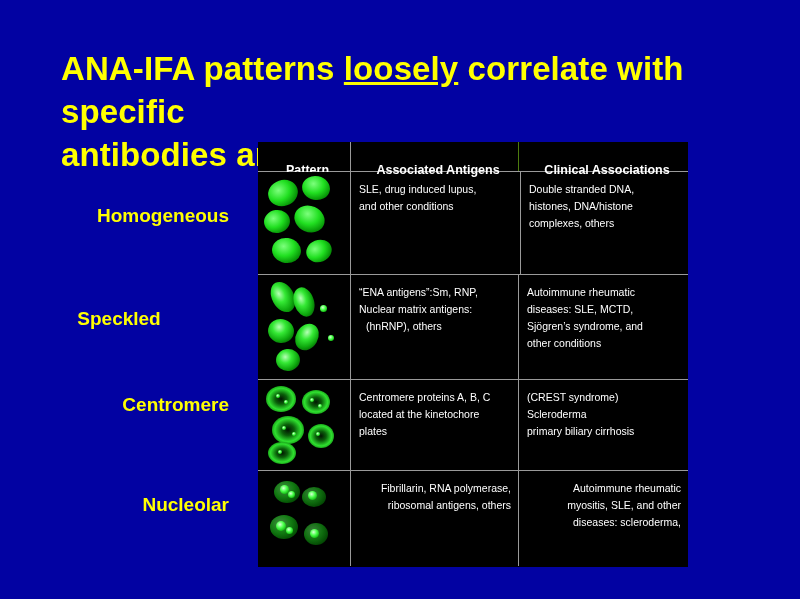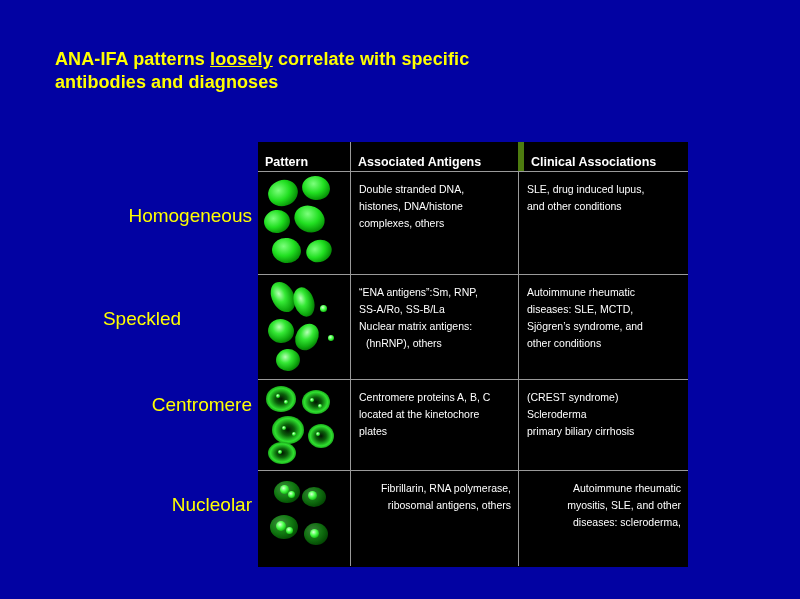--- a/index.html
+++ b/index.html
@@ -16,42 +16,42 @@
   }
   .slide {
     position: absolute;
     left: 0; top: 0;
     width: 800px;
     height: 599px;
     background: #0202a2;
   }
   .title {
     position: absolute;
-    left: 55px;
+    left: 61px;
     top: 48px;
     width: 690px;
     color: #ffff00;
-    font-size: 18px;
+    font-size: 33px;
     font-weight: bold;
     line-height: 1.30;
     letter-spacing: 0.1px;
   }
   .title .underline {
     text-decoration: underline;
   }
 
   
   .row-label {
     position: absolute;
     color: #ffff00;
     font-size: 19px;
-    font-weight: normal;
+    font-weight: bold;
     text-align: right;
     width: 220px;
-    left: 32px;
+    left: 9px;
   }
   .row-label.l0 { top: 205px; }
   .row-label.l1 { top: 308px; text-align: center; }
   .row-label.l2 { top: 394px; }
   .row-label.l3 { top: 494px; }
 
   
   .table {
     position: absolute;
     left: 258px;
@@ -64,26 +64,27 @@
   .thead {
     display: flex;
     height: 30px;
     border-bottom: 1px solid #9a9a9a;
     box-sizing: border-box;
   }
   .th {
     color: #ffffff;
     font-size: 12.5px;
     font-weight: bold;
-    padding: 13px 0 0 7px;
-    box-sizing: border-box;
+    padding: 21px 0 0 7px;
+    box-sizing: border-box;
+    text-align: center;
   }
   .th.c0 { width: 92px; }
   .th.c1 { width: 168px; border-left: 1px solid #9a9a9a; }
-  .th.c2 { width: 170px; border-left: 6px solid #4d7c0f; }
+  .th.c2 { width: 170px; border-left: 1px solid #4d7c0f; }
 
   .trow {
     display: flex;
     box-sizing: border-box;
     border-bottom: 1px solid #9a9a9a;
   }
   .trow.last { border-bottom: none; }
   .trow.r0 { height: 103px; }
   .trow.r1 { height: 105px; }
   .trow.r2 { height: 91px; }
@@ -160,46 +161,45 @@
       <div class="cell-img">
         <div class="micro">
           <div class="blob" style="left:10px;  top:8px;  width:30px; height:26px; transform:rotate(-18deg);"></div>
           <div class="blob" style="left:44px;  top:4px;  width:28px; height:24px; transform:rotate(12deg);"></div>
           <div class="blob" style="left:6px;   top:38px; width:26px; height:23px; transform:rotate(-8deg);"></div>
           <div class="blob" style="left:36px;  top:34px; width:31px; height:26px; transform:rotate(24deg);"></div>
           <div class="blob" style="left:14px;  top:66px; width:29px; height:25px; transform:rotate(8deg);"></div>
           <div class="blob" style="left:48px;  top:68px; width:26px; height:22px; transform:rotate(-22deg);"></div>
         </div>
       </div>
+      <div class="cell-txt c2">
+        <div>SLE, drug induced lupus,</div>
+        <div>and other conditions</div>
+      </div>
       <div class="cell-txt c1">
         <div>Double stranded DNA,</div>
         <div>histones, DNA/histone</div>
         <div>complexes, others</div>
-      </div>
-      <div class="cell-txt c2">
-        <div>SLE, drug induced lupus,</div>
-        <div>and other conditions</div>
       </div>
     </div>
 
     <div class="trow r1">
       <div class="cell-img">
         <div class="micro">
           <div class="blob speck" style="left:14px; top:6px;  width:22px; height:32px; transform:rotate(-28deg);"></div>
           <div class="blob speck" style="left:36px; top:12px; width:20px; height:30px; transform:rotate(-18deg);"></div>
           <div class="blob speck" style="left:10px; top:44px; width:26px; height:24px; transform:rotate(10deg);"></div>
           <div class="blob speck" style="left:38px; top:48px; width:22px; height:28px; transform:rotate(30deg);"></div>
           <div class="blob speck" style="left:18px; top:74px; width:24px; height:22px; transform:rotate(-6deg);"></div>
           <div class="dot" style="left:62px; top:30px; width:7px; height:7px;"></div>
           <div class="dot" style="left:70px; top:60px; width:6px; height:6px;"></div>
         </div>
       </div>
       <div class="cell-txt c1">
         <div>“ENA antigens”:Sm, RNP,</div>
-        <div>SS-A/Ro, SS-B/La</div>
         <div>Nuclear matrix antigens:</div>
         <div class="indent">(hnRNP), others</div>
       </div>
       <div class="cell-txt c2">
         <div>Autoimmune rheumatic</div>
         <div>diseases: SLE, MCTD,</div>
         <div>Sjögren’s syndrome, and</div>
         <div>other conditions</div>
       </div>
     </div>

